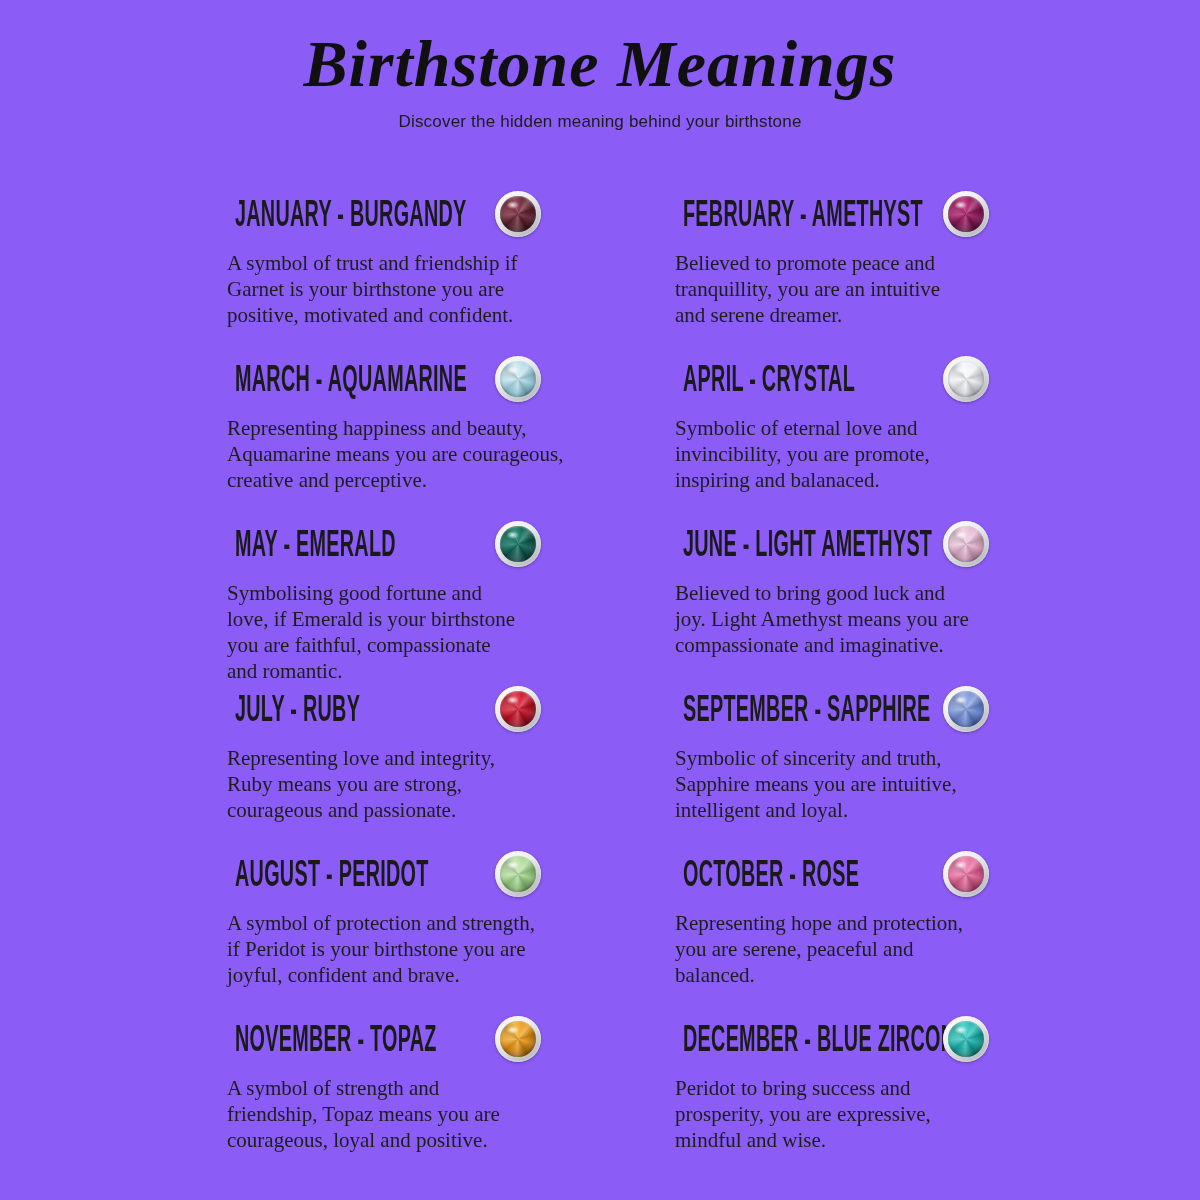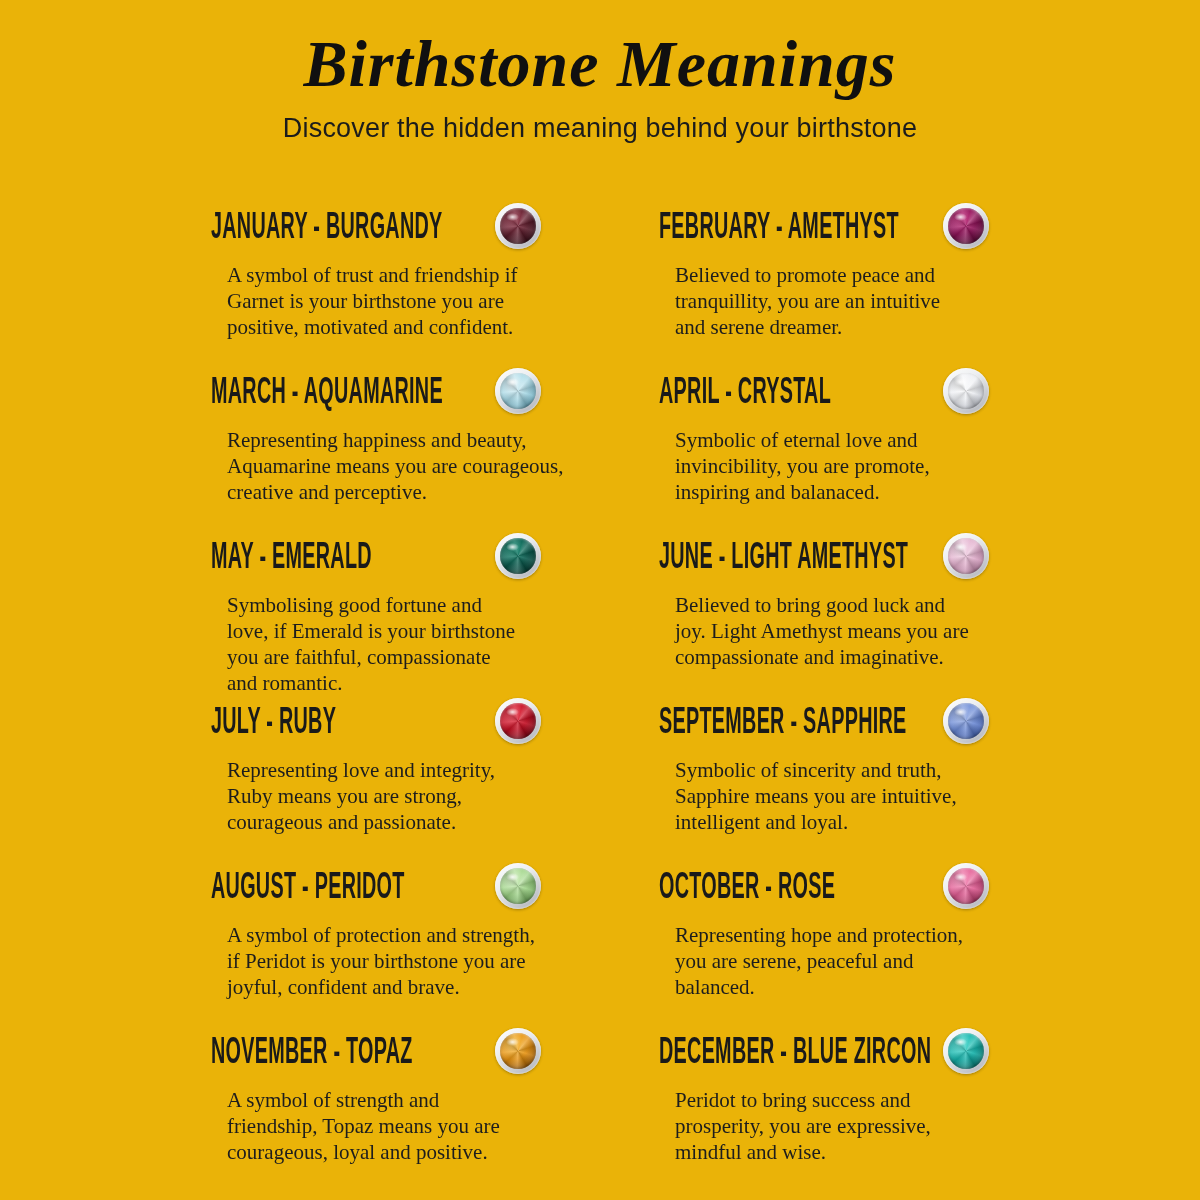--- a/index.html
+++ b/index.html
@@ -1,52 +1,53 @@
 <!DOCTYPE html>
 <html><head>
 <meta charset="utf-8">
 <style>
   html,body { margin:0; padding:0; }
   body {
     width:1200px; height:1200px; background:#ffffff; overflow:hidden;
     font-family:"Liberation Serif", serif; color:#1b1b1b;
     -webkit-font-smoothing:antialiased;
   }
-  .page { position:relative; width:1200px; height:1200px; background:#eab308; }
+  .page { position:relative; width:1200px; height:1200px; background:#8b5cf6; }
 
   
   .header { text-align:center; padding-top:26px; }
   .title {
     margin:0;
     font-family:"Liberation Serif", serif;
     font-style:italic; font-weight:700;
     font-size:66px; line-height:1.15; letter-spacing:1px;
     color:#101010;
   }
   .subtitle {
     margin:10px 0 0 0;
     font-family:"Liberation Sans", sans-serif;
-    font-size:27px; line-height:1.2; letter-spacing:.2px;
+    font-size:17px; line-height:1.2; letter-spacing:.2px;
     color:#1c1c1c;
   }
 
   
   .grid {
     display:grid;
     grid-template-columns:330px 330px;
     column-gap:118px;
     grid-auto-rows:165px;
     width:778px;
     margin:58px auto 0;
     align-items:start;
   }
   .stone { width:330px; }
   .stone-head {
     display:flex; align-items:center; justify-content:space-between;
     height:48px;
+    margin-left:24px;
   }
   .stone-title {
     margin:0; flex:1 1 auto; min-width:0;
     white-space:nowrap; overflow:visible;
   }
   .stone-title .condensed {
     display:inline-block;
     transform:scaleX(.55); transform-origin:left center;
     font-family:"Liberation Sans", sans-serif;
     font-weight:700; font-size:36px; line-height:1;

